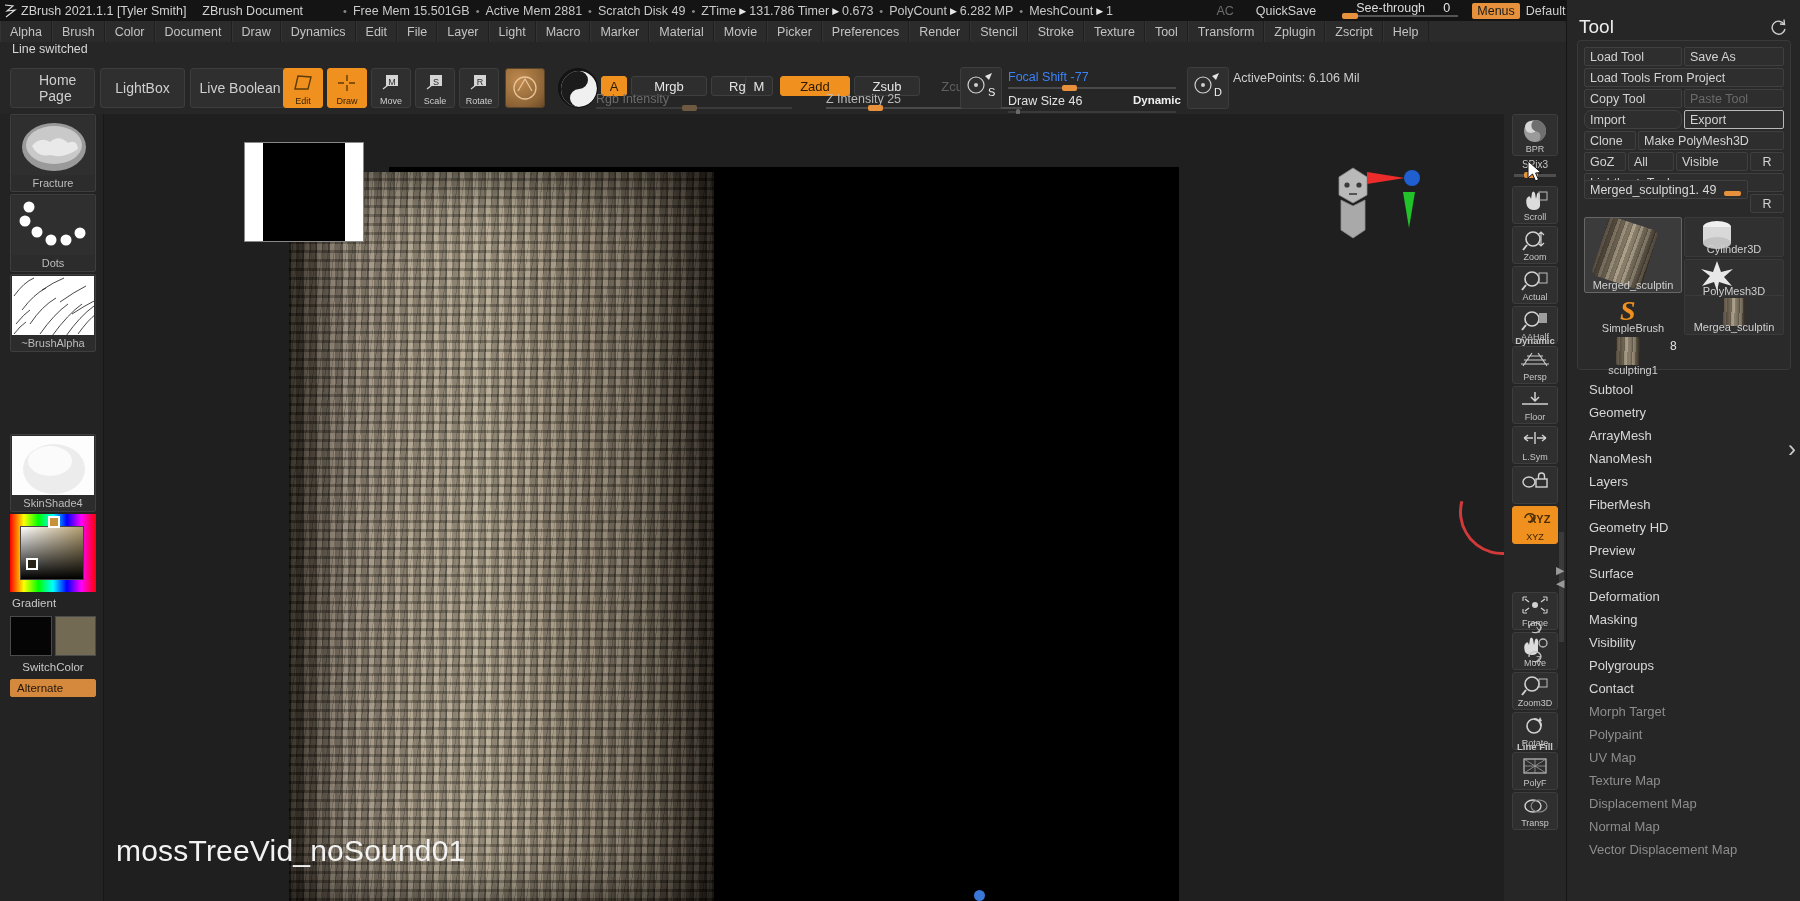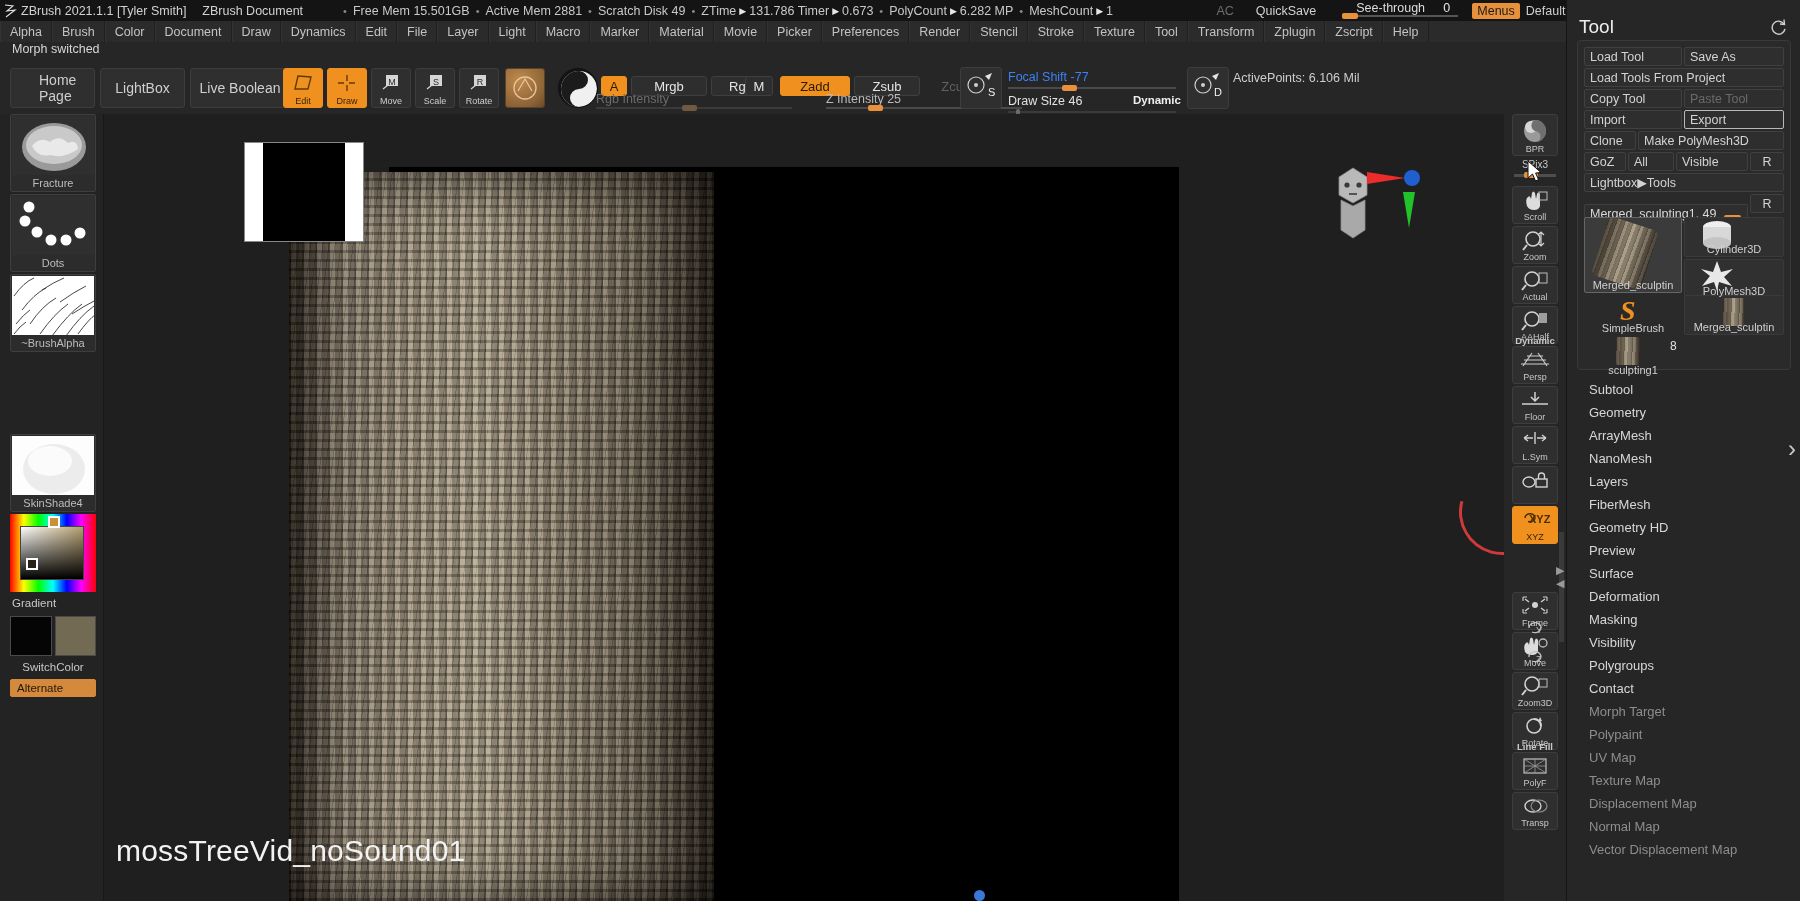--- a/index.html
+++ b/index.html
@@ -347,21 +347,21 @@
       <div class="mi">Stencil</div>
       <div class="mi">Stroke</div>
       <div class="mi">Texture</div>
       <div class="mi">Tool</div>
       <div class="mi">Transform</div>
       <div class="mi">Zplugin</div>
       <div class="mi">Zscript</div>
       <div class="mi">Help</div>
     </div>
 
-  <div class="toolswitched">Morph switched</div>
+  <div class="toolswitched">Line switched</div>
 
   <div class="shelf">
     <div class="sh-btn" style="left:10px; width:85px;padding-left:28px;">Home Page</div>
     <div class="sh-btn" style="left:100px; width:85px;">LightBox</div>
     <div class="sh-btn" style="left:190px; width:100px;">Live Boolean</div>
 
     <div class="sq on" style="left:283px;">
       <span class="g">
         <svg width="22" height="20" viewBox="0 0 22 20">
             <path d="M3 16 L6 3 L19 4 L16 16 Z" fill="none" stroke="#5d3b06" stroke-width="1.4"></path>
@@ -780,30 +780,30 @@
           <path d="M15 1.5 L15.5 6.5 L11 6" fill="none" stroke="#cfcfcf" stroke-width="1.4"></path>
         </svg>
     </div>
 
     <div class="tpbox">
       <div class="tb2" style="left:6px; top:6px; width:98px;">Load Tool</div>
       <div class="tb2" style="left:106px; top:6px; width:100px;">Save As</div>
       <div class="tb2" style="left:6px; top:27px; width:200px;">Load Tools From Project</div>
       <div class="tb2" style="left:6px; top:48px; width:98px;">Copy Tool</div>
       <div class="tb2 dim" style="left:106px; top:48px; width:100px;">Paste Tool</div>
-      <div class="tb2" style="left:6px; top:69px; width:98px;">Import</div>
+      <div class="tb2" style="left:6px; top:69px; width:98px;border-radius:7px;">Import</div>
       <div class="tb2 sel" style="left:106px; top:69px; width:100px;">Export</div>
       <div class="tb2" style="left:6px; top:90px; width:52px;">Clone</div>
       <div class="tb2" style="left:60px; top:90px; width:146px;">Make PolyMesh3D</div>
       <div class="tb2" style="left:6px; top:111px; width:42px;">GoZ</div>
       <div class="tb2" style="left:50px; top:111px; width:46px;">All</div>
       <div class="tb2" style="left:98px; top:111px; width:72px;">Visible</div>
       <div class="tb2 ctr" style="left:172px; top:111px; width:34px;">R</div>
       <div class="tb2" style="left:6px; top:132px; width:200px;">Lightbox▶Tools</div>
-      <div class="tsl" style="left:6px; top:163px; width:164px;">
+      <div class="tsl" style="left:6px; top:139px; width:164px;">
         <span>Merged_sculpting1. 49</span>
           <i></i>
       </div>
       <div class="tb2 ctr" style="left:172px; top:153px; width:34px;">R</div>
 
       <div class="thumbwrap" style="top:176px; left:6px; width:200px; height:148px;">
 
         <div class="thumb sel" style="left:0px; top:0px; width:98px; height:76px;">
           <div class="bark" style="left:14px; top:4px; width:52px; height:62px; transform:rotate(18deg); border-radius:6px;"></div>
           <span class="cap">Merged_sculptin</span>

